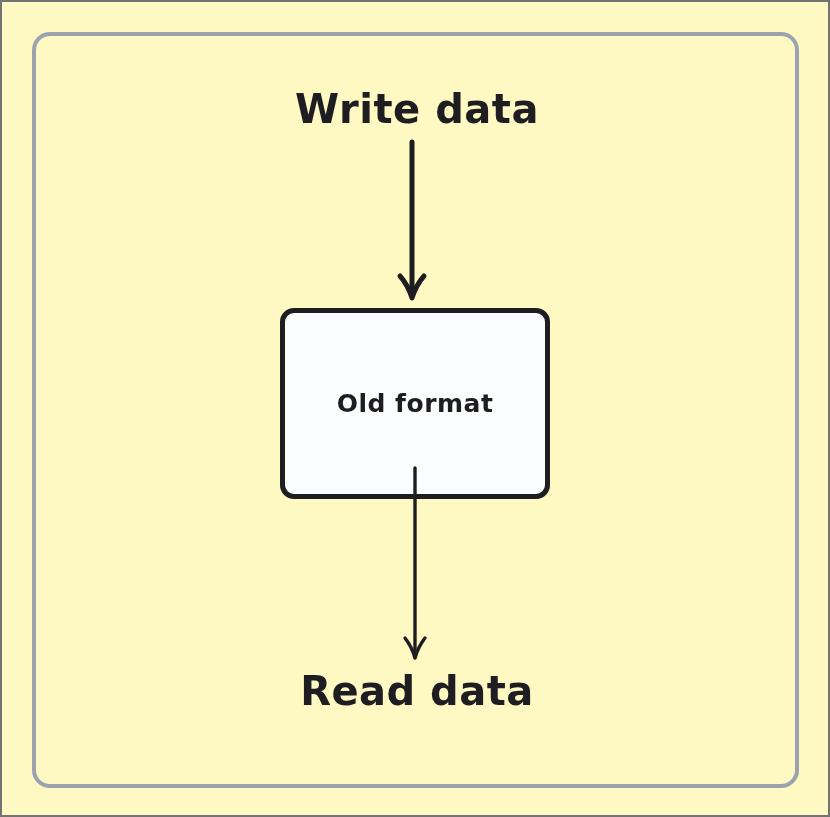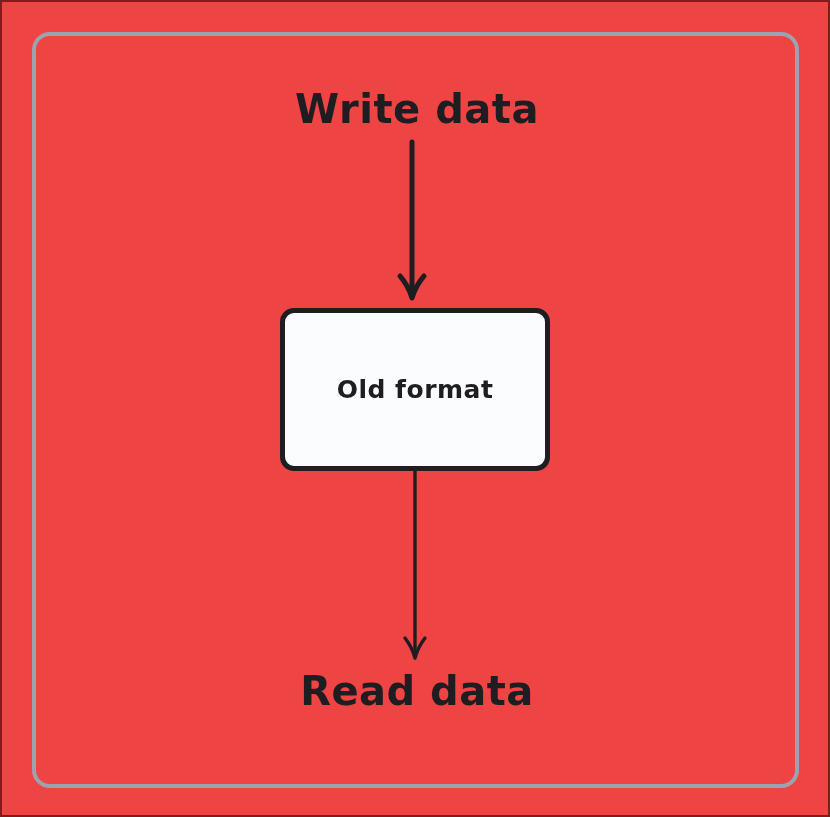--- a/index.html
+++ b/index.html
@@ -4,23 +4,23 @@
 <style>
   html, body {
     margin: 0;
     padding: 0;
     background: #f8f9fb;
   }
   .page {
     position: relative;
     width: 830px;
     height: 817px;
-    background: #ef4444;
+    background: #fef9c3;
     box-sizing: border-box;
-    border: 2px solid #7f1d1d;
+    border: 2px solid #737373;
     overflow: hidden;
     font-family: "DejaVu Sans", sans-serif;
   }
   .frame {
     position: absolute;
     left: 30px;
     top: 30px;
     width: 767px;
     height: 756px;
     border: 4px solid #9ca3af;
@@ -45,21 +45,21 @@
     position: absolute;
     display: block;
   }
   .arrow-1 { left: 393px; top: 136px; }
   .arrow-2 { left: 396px; top: 464px; }
   .node {
     position: absolute;
     left: 278px;
     top: 306px;
     width: 270px;
-    height: 163px;
+    height: 191px;
     box-sizing: border-box;
     border: 5px solid #1e1e22;
     border-radius: 14px;
     background: #fbfcfe;
     display: flex;
     align-items: center;
     justify-content: center;
   }
   .node-label {
     font-size: 25px;

